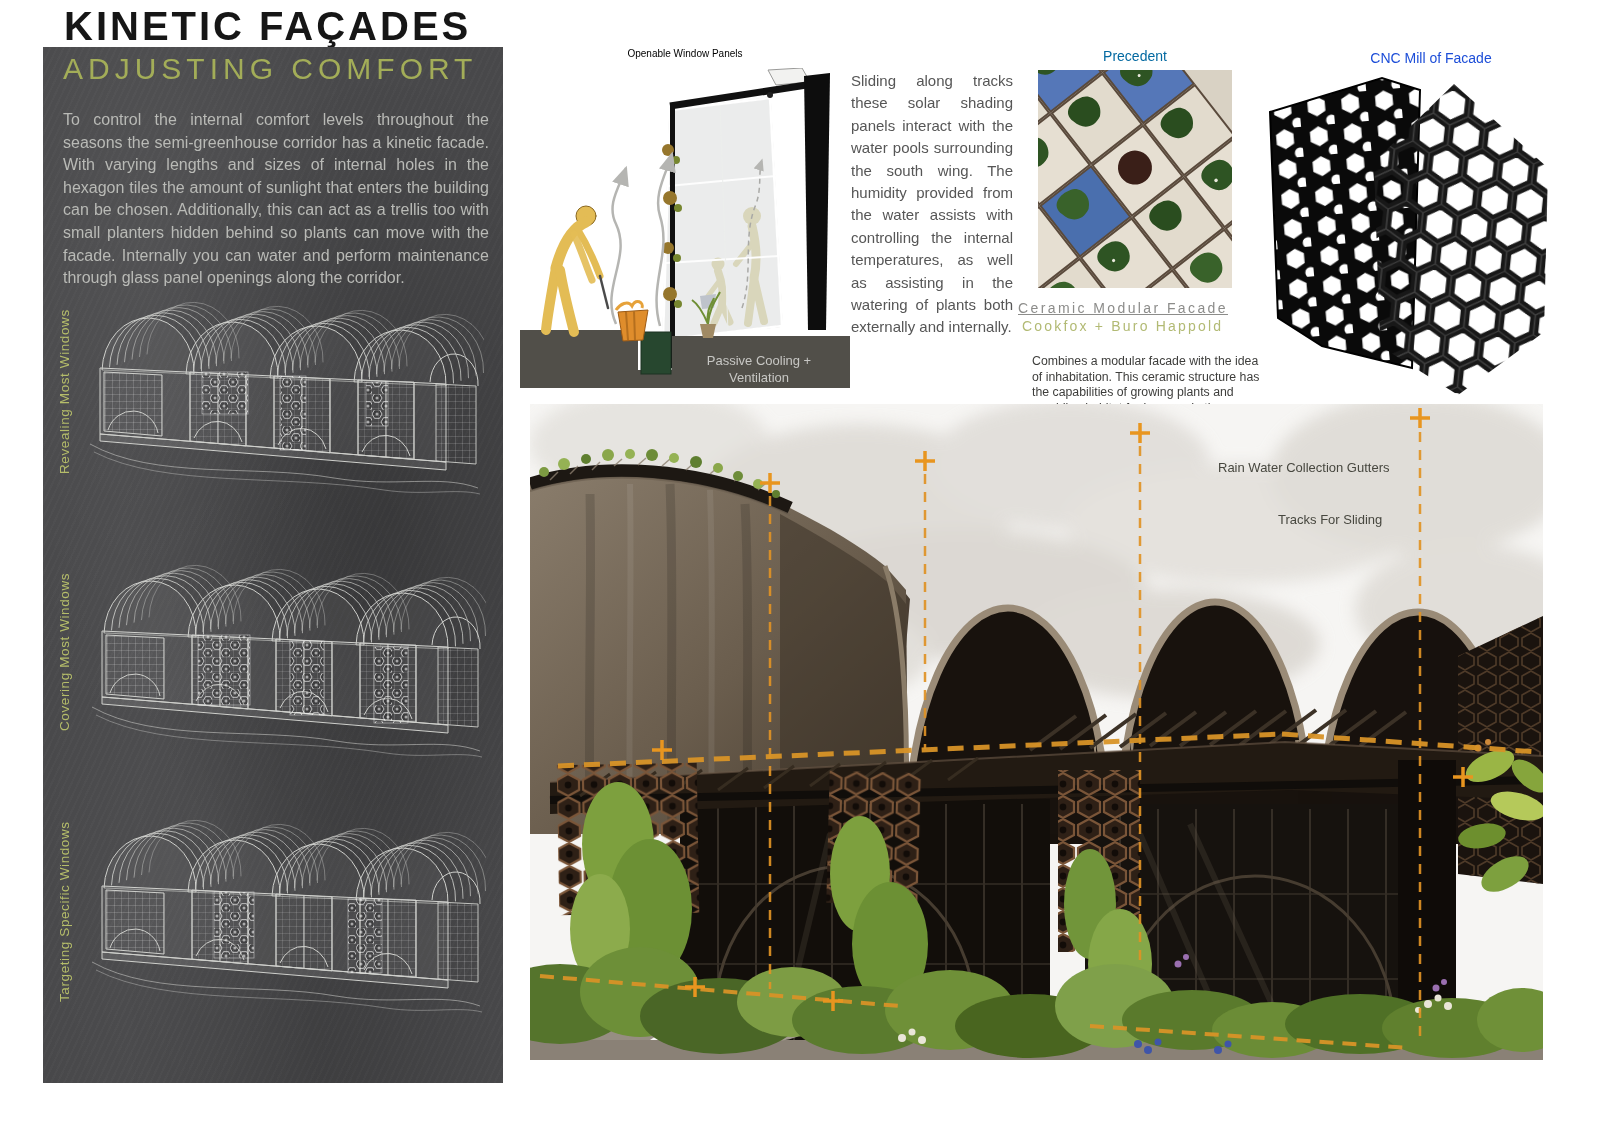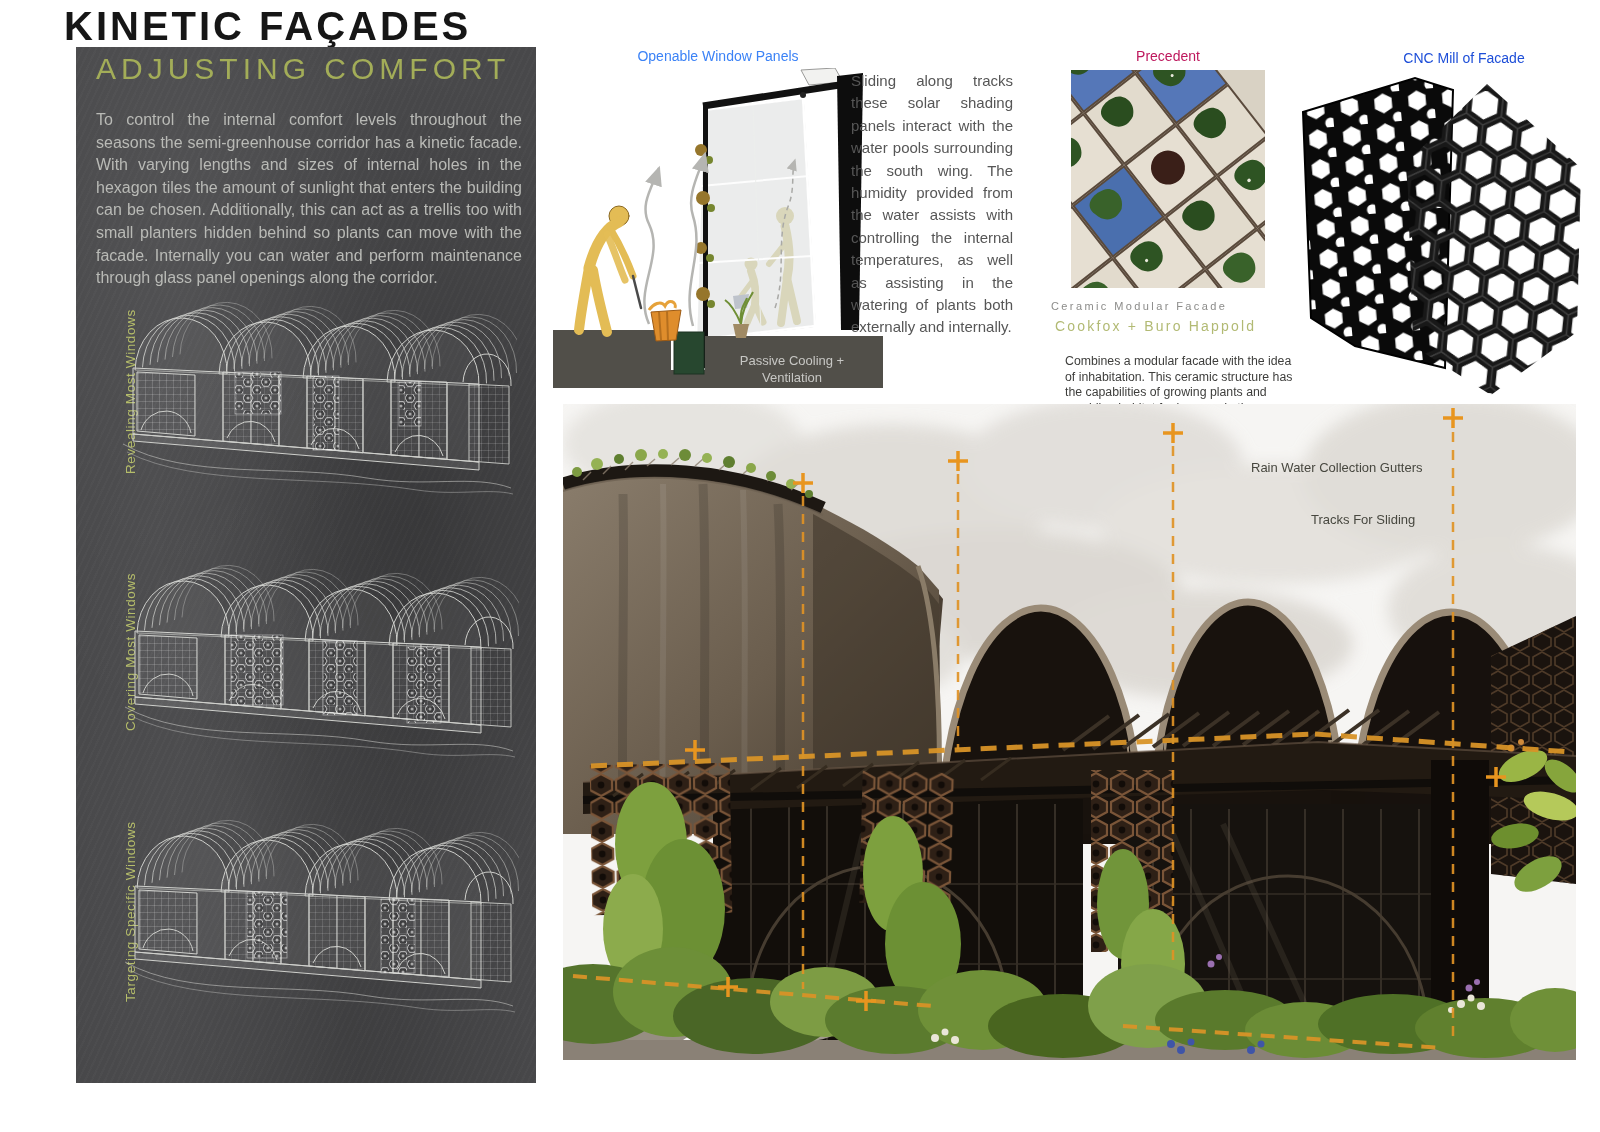--- a/index.html
+++ b/index.html
@@ -1,18 +1,18 @@
 <!DOCTYPE html>
 <html><head>
 <meta charset="utf-8">
 <style>
   html,body{margin:0;padding:0;background:#ffffff;}
   .board{position:relative;width:1600px;height:1132px;background:#ffffff;overflow:hidden;
          font-family:"Liberation Sans",sans-serif;}
-  .abs{position:absolute;margin-left:33px;}
+  .abs{position:absolute;}
 
   
   .page-title{left:64px;top:4px;font-size:40px;font-weight:700;letter-spacing:3px;
               color:#161616;margin:0;}
 
   
   .left-panel{left:43px;top:47px;width:460px;height:1036px;
       background:
         radial-gradient(ellipse at 22% 18%, rgba(255,255,255,.055), transparent 42%),
         radial-gradient(ellipse at 75% 45%, rgba(0,0,0,.20), transparent 55%),
@@ -24,35 +24,35 @@
                   font-weight:400;margin:0;}
   .panel-intro{left:20px;top:62px;width:426px;font-size:16px;line-height:22.6px;
                text-align:justify;color:#b9bab6;margin:0;}
   .state-label{writing-mode:vertical-rl;transform:rotate(180deg);
                font-size:13.5px;letter-spacing:.6px;color:#b5bd6a;text-align:center;}
   .wf{position:absolute;width:402px;height:218px;}
 
   
   .diagram{left:520px;top:46px;width:330px;height:346px;}
   .diagram-title{position:absolute;left:0;top:2px;width:100%;text-align:center;
-                 font-size:14px;color:#3b82f6;}
+                 font-size:10px;color:#000000;}
   .diagram-caption{position:absolute;left:172px;top:306px;width:134px;text-align:center;
                    font-size:13px;line-height:17px;color:#c7c7c4;}
 
   
   .sliding-text{left:851px;top:70px;width:162px;font-size:15px;line-height:22.4px;
                 text-align:justify;color:#565656;margin:0;}
 
   
   .precedent{left:1016px;top:48px;width:232px;}
   .precedent-title{position:absolute;left:22px;top:0;width:194px;text-align:center;
-                   font-size:14px;color:#be185d;}
+                   font-size:14px;color:#0369a1;}
   .precedent-img{position:absolute;left:22px;top:22px;width:194px;height:218px;}
-  .precedent-name{position:absolute;left:2px;top:252px;width:228px;font-size:11px;
-                  letter-spacing:2.4px;color:#8c8c8a;}
+  .precedent-name{position:absolute;left:2px;top:252px;width:228px;font-size:14px;
+                  letter-spacing:2.4px;color:#8c8c8a;text-decoration:underline;}
   .precedent-credit{position:absolute;left:6px;top:270px;width:228px;font-size:14px;
                     letter-spacing:2.2px;color:#b2ba74;}
   .precedent-desc{position:absolute;left:2px;top:292px;width:230px;font-size:12.3px;
                   line-height:15.6px;color:#3e3e3c;margin:14px;}
 
   
   .cnc{left:1262px;top:50px;width:338px;}
   .cnc-title{position:absolute;left:0;top:0;width:100%;text-align:center;
              font-size:14px;color:#1d4ed8;}
   .cnc-img{position:absolute;left:0;top:20px;width:338px;height:340px;}

